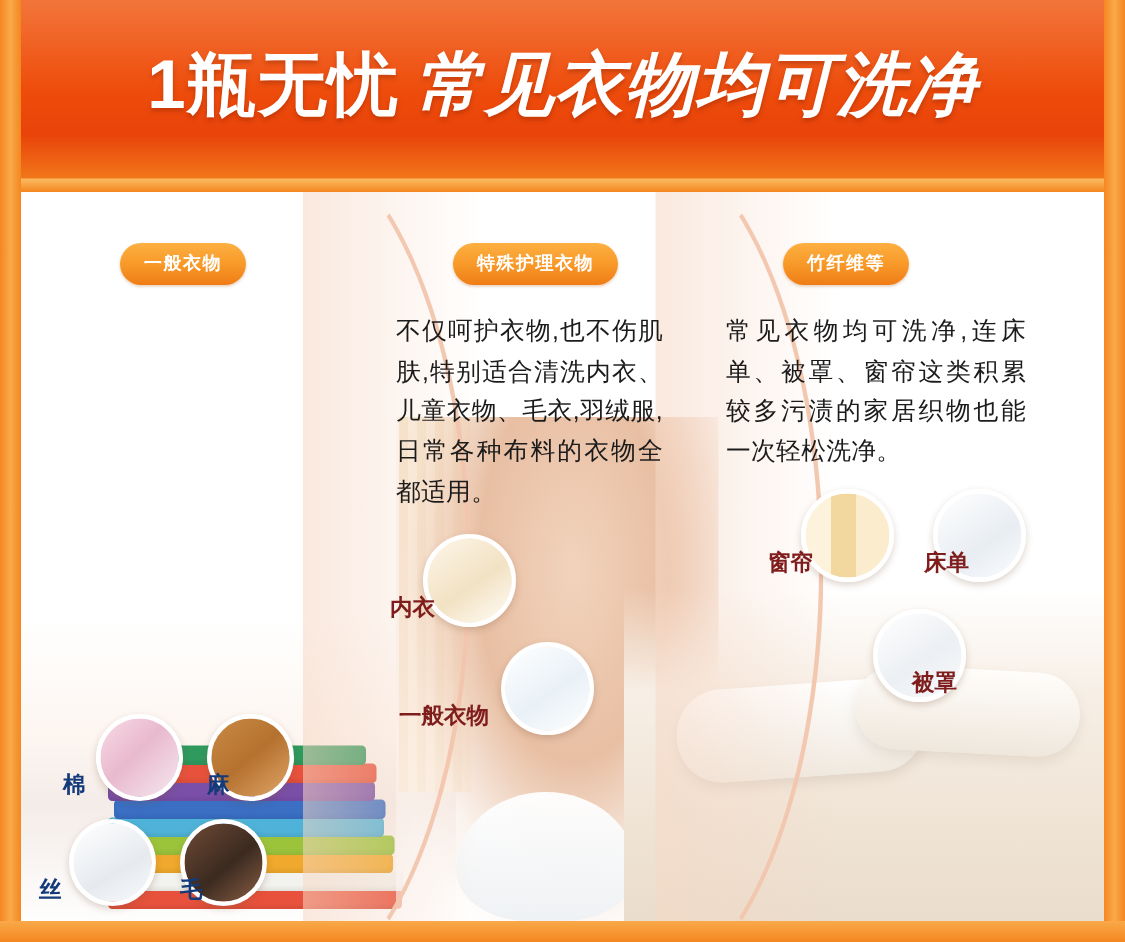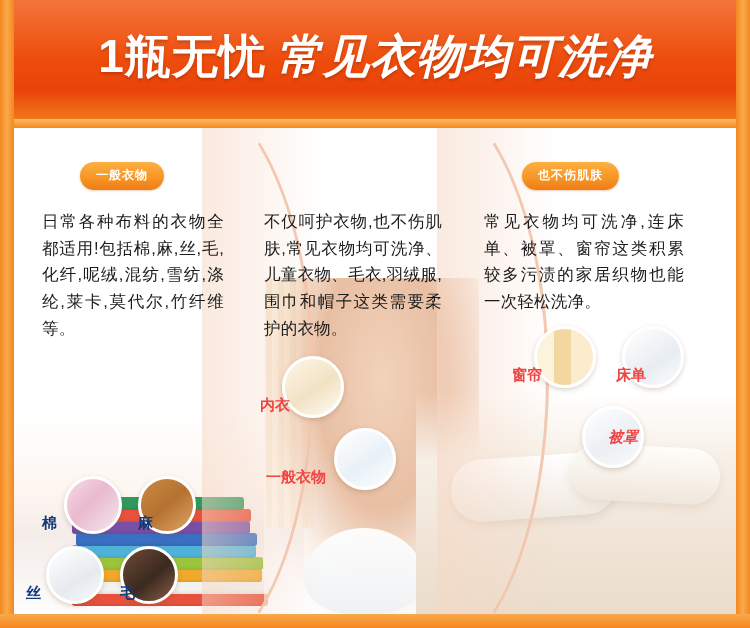--- a/index.html
+++ b/index.html
@@ -185,21 +185,21 @@
     box-shadow: 0 2px 5px rgba(120,80,50,0.25);
     overflow: hidden;
   }
   .bub-label {
     position: absolute;
     font-size: 15px;
     font-weight: bold;
     color: #133a7a;
     white-space: nowrap;
   }
-  .bub-label.blue { color: #ef4444; }
+  .bub-label.blue { color: #7f1d1d; }
 
   
   .b-cotton { left: 44px;  top: 348px; width: 58px; height: 58px;
     background: linear-gradient(135deg,#f7dbe6,#e9b9cd 45%,#f5e8ef); }
   .b-linen  { left: 118px; top: 348px; width: 58px; height: 58px;
     background: linear-gradient(140deg,#c98b46,#b5712f 50%,#dfa669); }
   .b-silk   { left: 26px;  top: 418px; width: 58px; height: 58px;
     background: linear-gradient(150deg,#ffffff,#e6eaef 60%,#f8fafc); }
   .b-wool   { left: 100px; top: 418px; width: 58px; height: 58px;
     background: linear-gradient(140deg,#6f4a35,#3b2a20 55%,#8a5f45); }
@@ -219,21 +219,21 @@
     background: linear-gradient(145deg,#ffffff,#eceff3 55%,#f9fbfd); }
 
   .lbl-cotton { left: 22px;  top: 386px; }
   .lbl-linen  { left: 118px; top: 386px; }
   .lbl-silk   { left: 6px;   top: 456px; }
   .lbl-wool   { left: 100px; top: 456px; }
   .lbl-under  { left: 18px;  top: 268px; }
   .lbl-kids   { left: 24px;  top: 340px; }
   .lbl-curtain{ left: 50px;  top: 238px; }
   .lbl-sheet  { left: 154px; top: 238px; }
-  .lbl-quilt  { left: 146px; top: 300px; font-style: italic; }
+  .lbl-quilt  { left: 146px; top: 318px; }
 </style>
 </head>
 <body>
 
 <div id="poster">
 
   <div class="header">
     <div class="header-sheen"></div>
     <div class="header-title">
       <span class="t1">1瓶无忧</span><span class="t2">常见衣物均可洗净</span>
@@ -271,48 +271,50 @@
 
     <div class="arc-shade arc-shade-1"></div>
     <div class="arc-shade arc-shade-2"></div>
     <div class="arc arc-1"></div>
     <div class="arc arc-2"></div>
 
     <div class="col col-1">
       <div class="pill-wrap">
         <span class="pill">一般衣物</span>
       </div>
-      <div class="desc">日常各种布料的衣物全都适用!包括棉,麻,丝,毛,化纤,呢绒,混纺,雪纺,涤纶,莱卡,莫代尔,竹纤维等。</div>
 
       <div class="bubble b-cotton"></div>
       <div class="bub-label lbl-cotton">棉</div>
 
       <div class="bubble b-linen"></div>
       <div class="bub-label lbl-linen">麻</div>
 
       <div class="bubble b-silk"></div>
       <div class="bub-label lbl-silk">丝</div>
 
       <div class="bubble b-wool"></div>
       <div class="bub-label lbl-wool">毛</div>
     </div>
 
     <div class="col col-2">
-      <div class="desc">不仅呵护衣物,也不伤肌肤,常见衣物均可洗净、儿童衣物、毛衣,羽绒服,围巾和帽子这类需要柔护的衣物。</div>
+      <div class="pill-wrap">
+        <span class="pill">特殊护理衣物</span>
+      </div>
+      <div class="desc">不仅呵护衣物,也不伤肌肤,特别适合清洗内衣、儿童衣物、毛衣,羽绒服,日常各种布料的衣物全都适用。</div>
 
       <div class="bubble b-under"></div>
       <div class="bub-label blue lbl-under">内衣</div>
 
       <div class="bubble b-kids"></div>
       <div class="bub-label blue lbl-kids">一般衣物</div>
     </div>
 
     <div class="col col-3">
       <div class="pill-wrap">
-        <span class="pill">也不伤肌肤</span>
+        <span class="pill">竹纤维等</span>
       </div>
       <div class="desc">常见衣物均可洗净,连床单、被罩、窗帘这类积累较多污渍的家居织物也能一次轻松洗净。</div>
 
       <div class="bubble b-curtain"></div>
       <div class="bub-label blue lbl-curtain">窗帘</div>
 
       <div class="bubble b-sheet"></div>
       <div class="bub-label blue lbl-sheet">床单</div>
 
       <div class="bubble b-quilt"></div>

